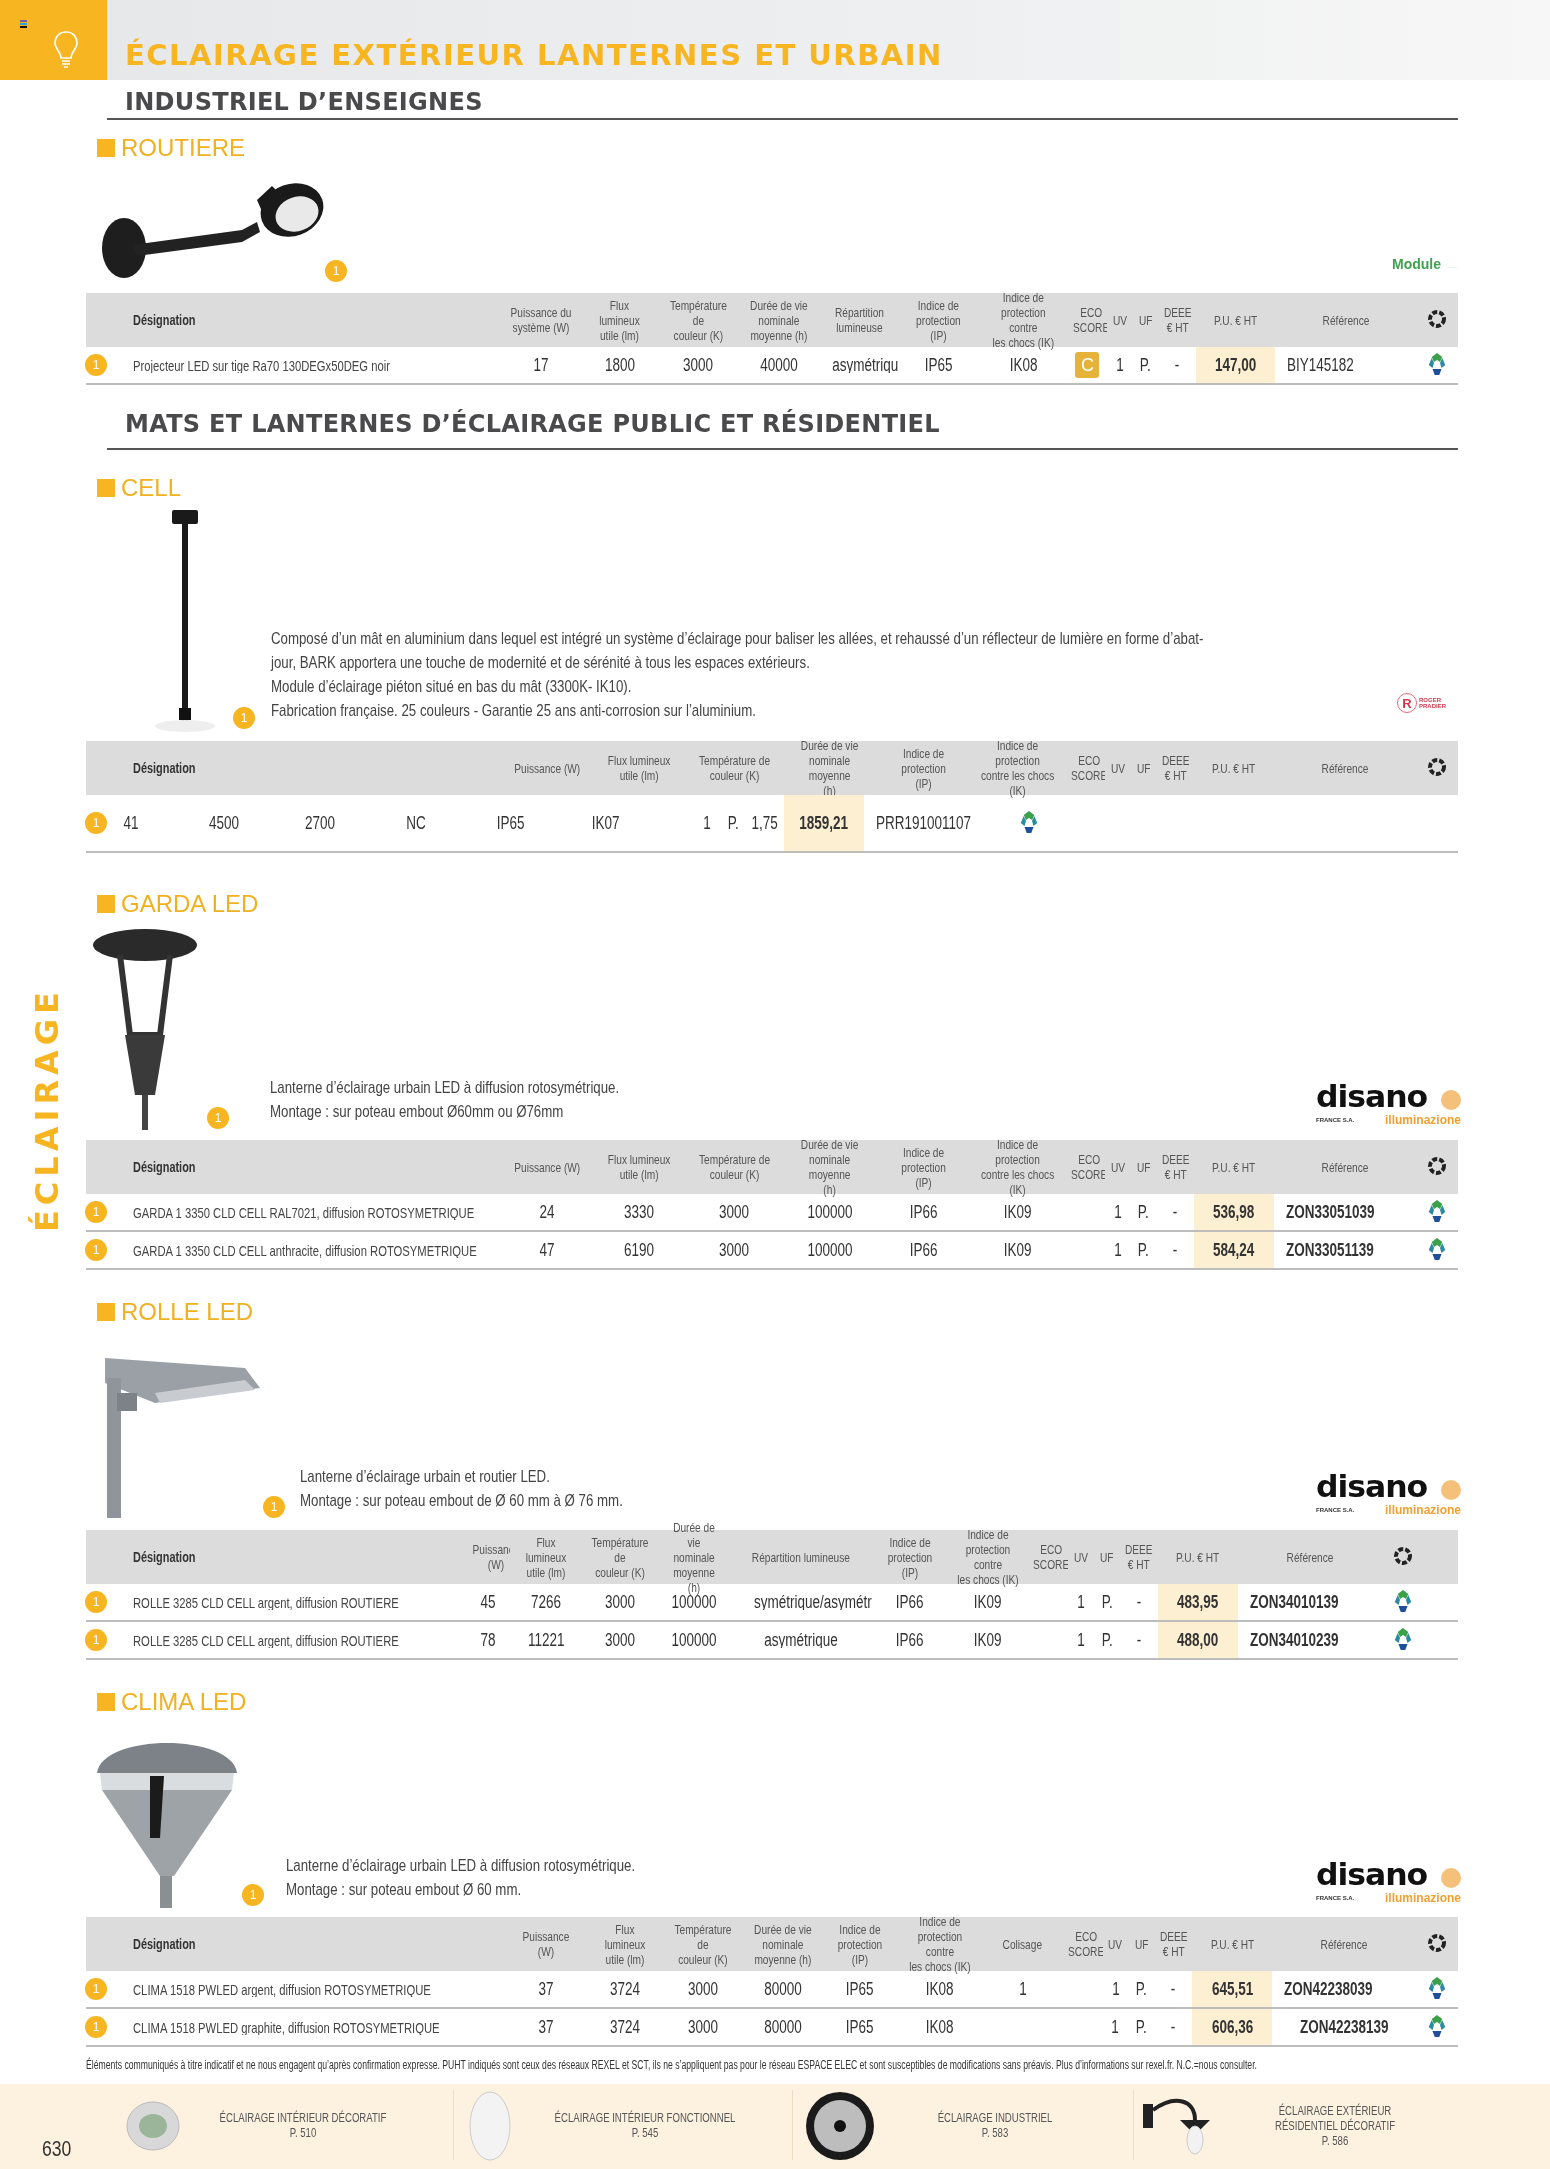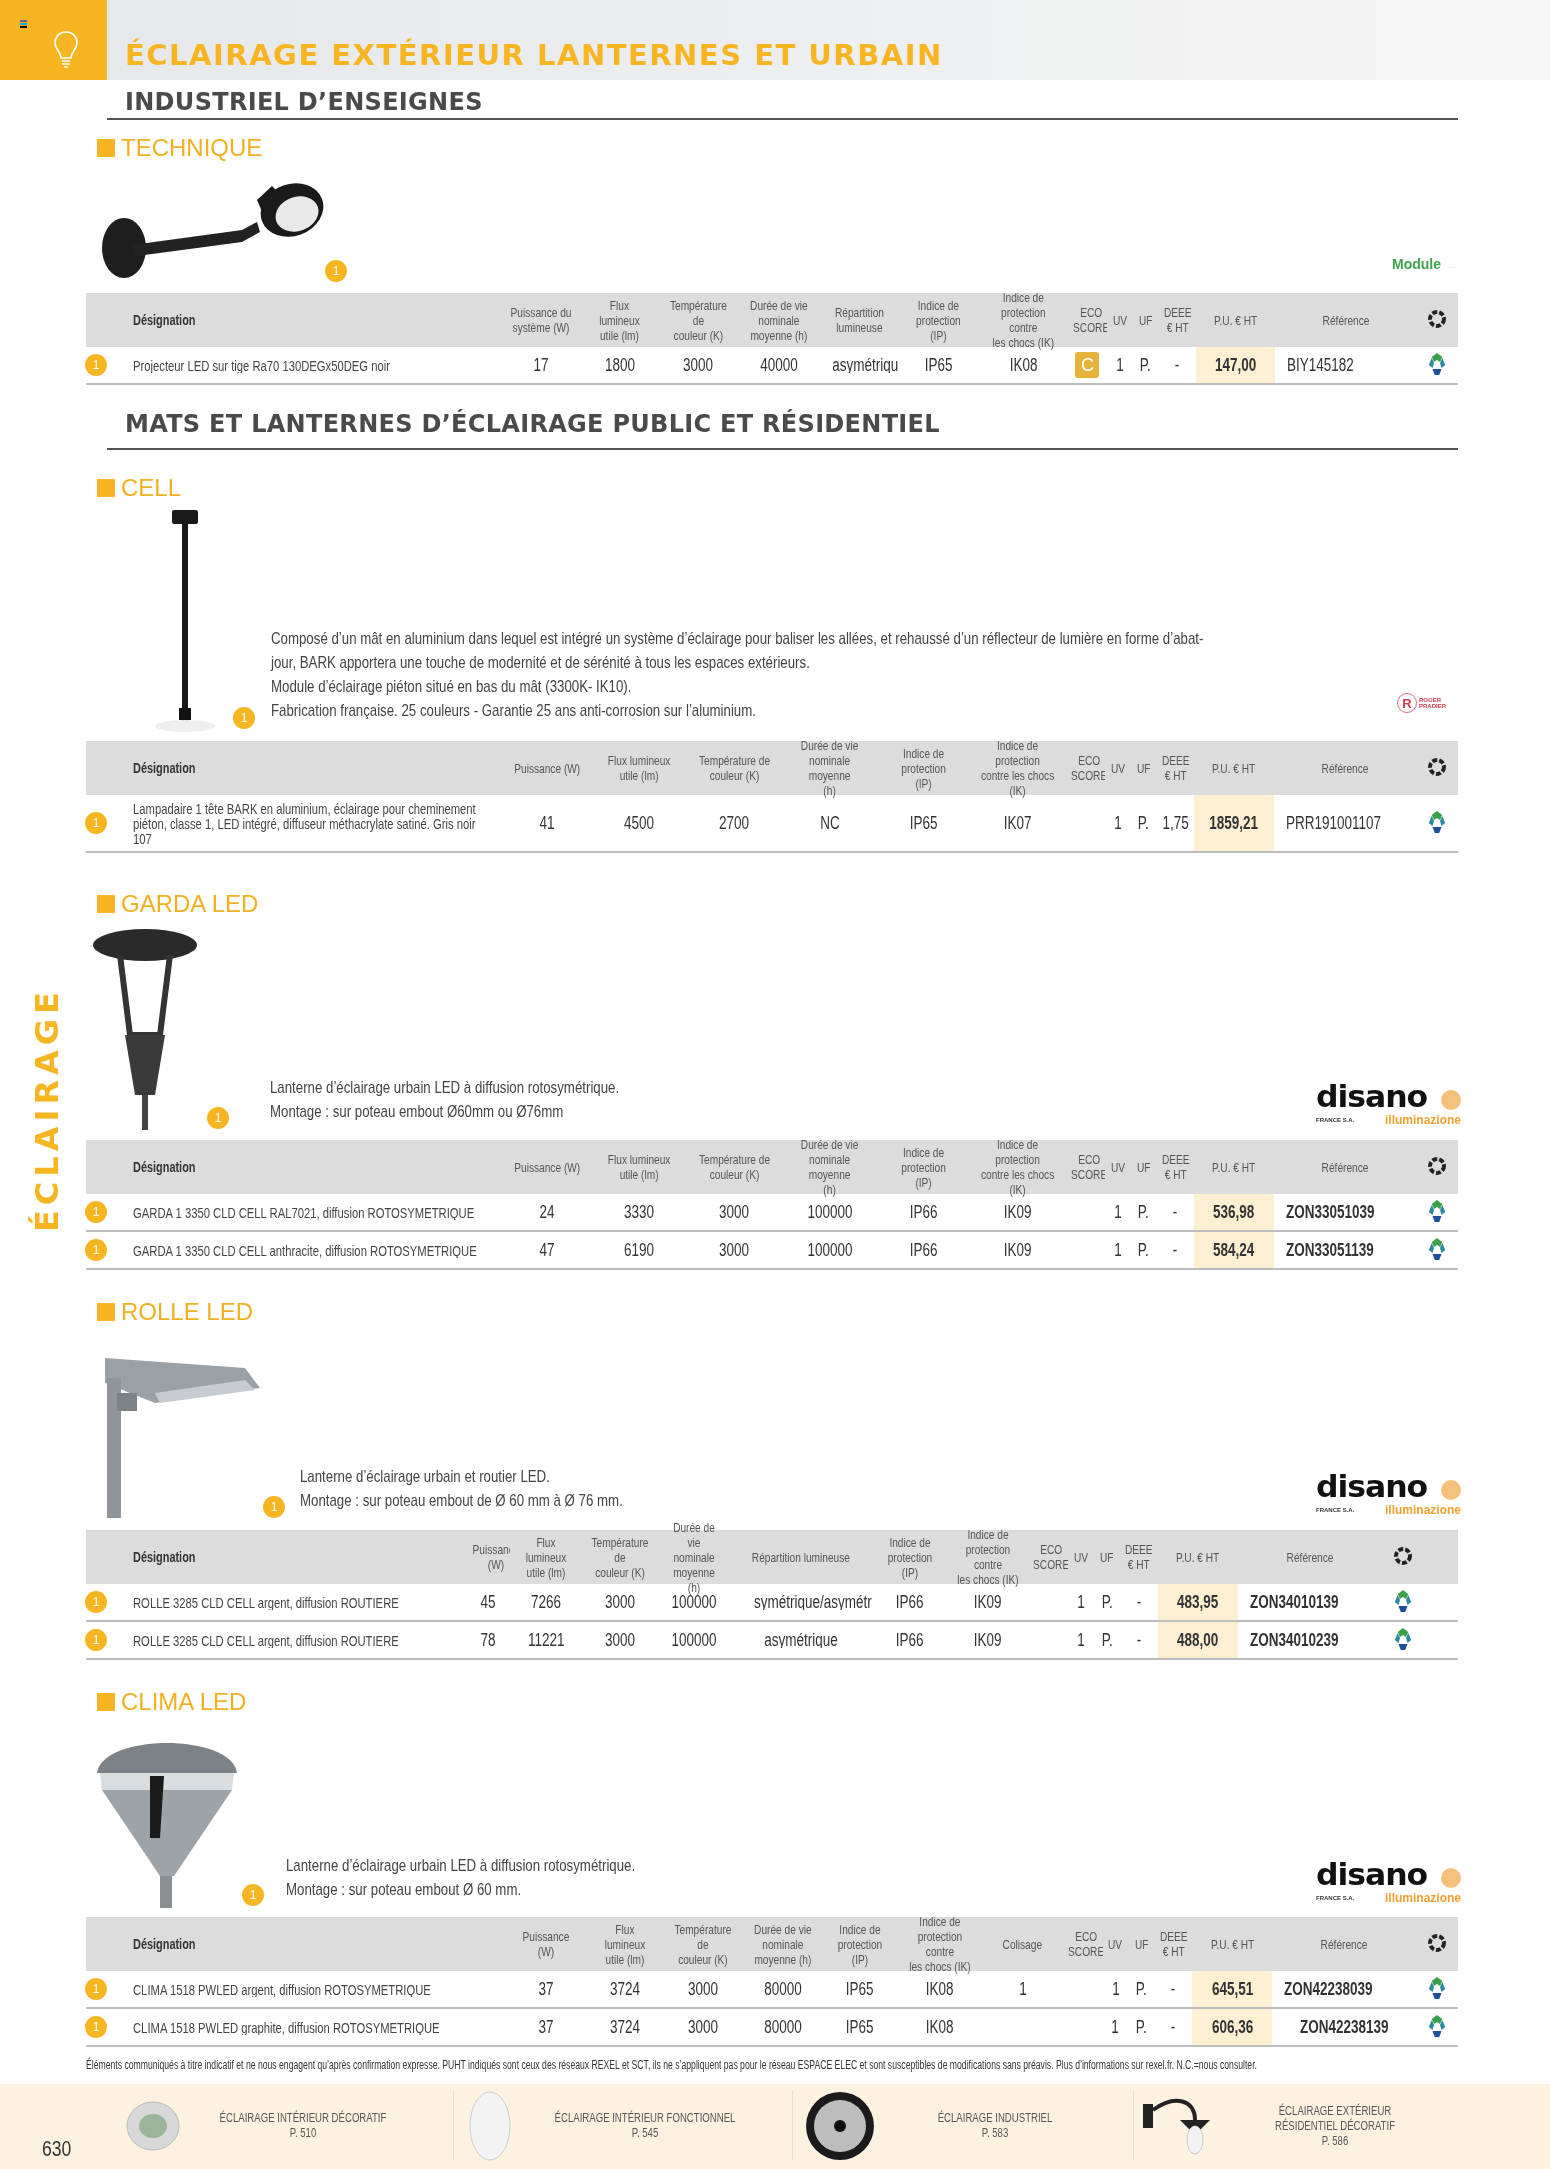--- a/index.html
+++ b/index.html
@@ -84,21 +84,21 @@
 </div>
 <div class="main-title">ÉCLAIRAGE EXTÉRIEUR LANTERNES ET URBAIN</div>
 
 <div class="side-label">ÉCLAIRAGE</div>
 
 <div class="sec-title" style="top:88px">INDUSTRIEL D’ENSEIGNES</div>
 <div class="sec-rule" style="top:118px"></div>
 
 <div class="prod-title" style="top:134px">
   <span class="sq"></span>
-  <span>TECHNIQUE</span>
+  <span>ROUTIERE</span>
 </div>
 <svg class="img" style="left:92px;top:170px" width="240" height="120" viewBox="0 0 240 120">
   <ellipse cx="32" cy="78" rx="22" ry="30" fill="#1e1e1e"></ellipse>
   <path d="M40 75 L150 60 L165 52 L168 62 L150 72 L45 86 Z" fill="#222"></path>
   <ellipse cx="200" cy="40" rx="32" ry="26" transform="rotate(-20 200 40)" fill="#1a1a1a"></ellipse>
   <ellipse cx="205" cy="44" rx="22" ry="17" transform="rotate(-20 205 44)" fill="#e9e9e9"></ellipse>
   <path d="M165 30 L180 16 L190 26 L172 46 Z" fill="#1a1a1a"></path>
 </svg>
 <div class="marker" style="left:325px;top:260px">1</div>
 <div class="brand-bailey"><span>Module</span><small>·····</small></div>
@@ -212,21 +212,20 @@
     <div class="cell" style="width:38px"><span>DEEE
 € HT</span></div>
     <div class="cell" style="width:80px"><span>P.U. € HT</span></div>
     <div class="cell" style="width:144px"><span>Référence</span></div>
     <div class="cell" style="width:42px"><svg width="18" height="18" viewBox="0 0 18 18">
           <circle cx="9" cy="9" r="7" fill="none" stroke="#222" stroke-width="4" stroke-dasharray="5 2"></circle>
         </svg></div>
   </div>
   <div class="trow" style="height:58px">
     <div class="marker row-marker" style="top:17px">1</div>
-    <div class="cell desig" style="width:420px;line-height:15px"><span style="width:480px;font-size:15px">Lampadaire 1 tête BARK en aluminium, éclairage pour cheminement piéton, classe 1, LED intégré, diffuseur méthacrylate satiné. Gris noir 107</span></div>
     <div class="cell" style="width:90px"><span>41</span></div>
     <div class="cell" style="width:96px"><span>4500</span></div>
     <div class="cell" style="width:96px"><span>2700</span></div>
     <div class="cell" style="width:96px"><span>NC</span></div>
     <div class="cell" style="width:94px"><span>IP65</span></div>
     <div class="cell" style="width:96px"><span>IK07</span></div>
     <div class="cell" style="width:40px"><span></span></div>
     <div class="cell" style="width:26px"><span>1</span></div>
     <div class="cell" style="width:26px"><span>P.</span></div>
     <div class="cell" style="width:38px"><span>1,75</span></div>

